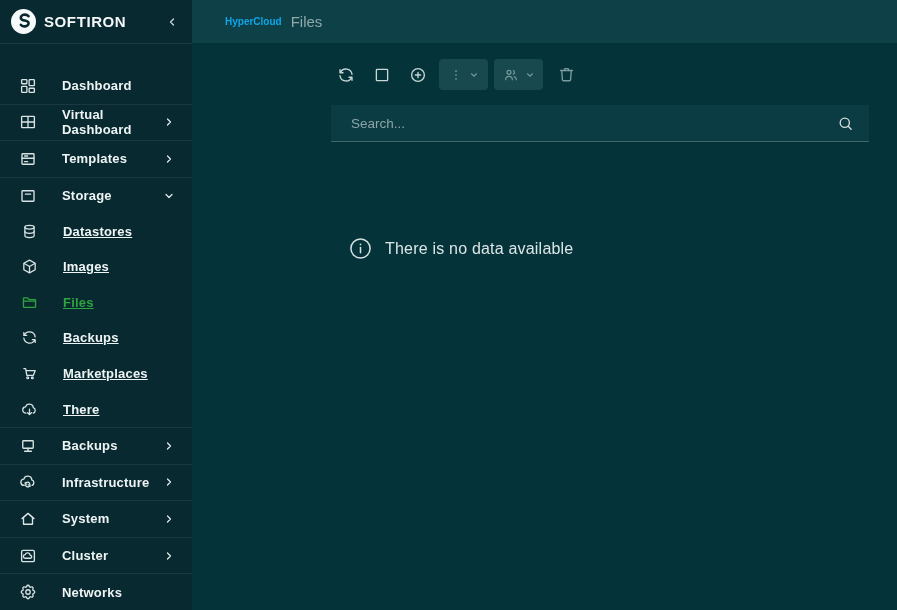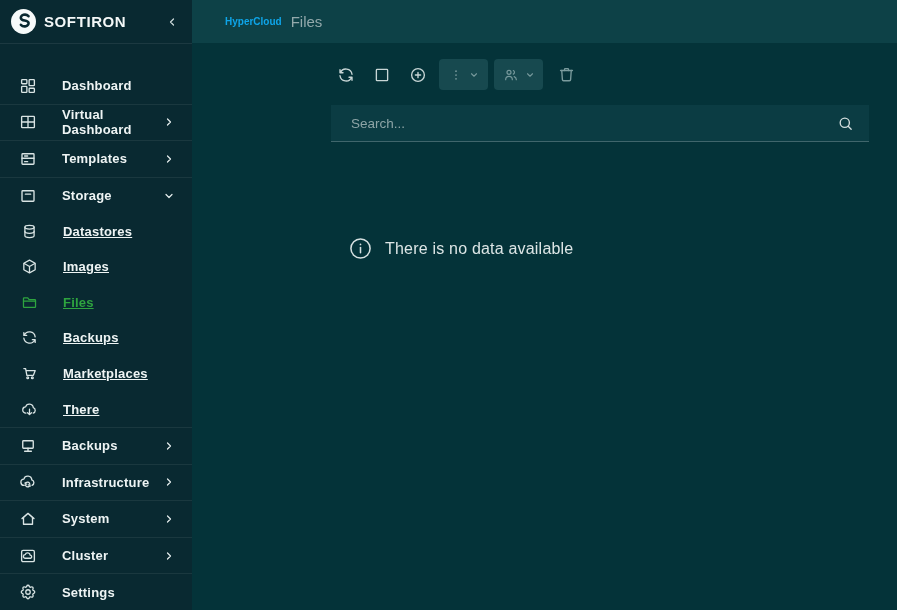--- a/index.html
+++ b/index.html
@@ -263,21 +263,21 @@
         </span>
       </div>
 
       <div class="nav-item top">
         <span class="nicon">
           <svg viewBox="0 0 24 24" fill="none" stroke="currentColor" stroke-width="1.7" stroke-linecap="round" stroke-linejoin="round">
               <path d="M10.325 4.317c.426-1.756 2.924-1.756 3.35 0a1.724 1.724 0 0 0 2.573 1.066c1.543-.94 3.31.826 2.37 2.37a1.724 1.724 0 0 0 1.065 2.572c1.756.426 1.756 2.924 0 3.35a1.724 1.724 0 0 0-1.066 2.573c.94 1.543-.826 3.31-2.37 2.37a1.724 1.724 0 0 0-2.572 1.065c-.426 1.756-2.924 1.756-3.35 0a1.724 1.724 0 0 0-2.573-1.066c-1.543.94-3.31-.826-2.37-2.37a1.724 1.724 0 0 0-1.065-2.572c-1.756-.426-1.756-2.924 0-3.35a1.724 1.724 0 0 0 1.066-2.573c-.94-1.543.826-3.31 2.37-2.37 1 .608 2.296.07 2.572-1.065z"></path>
               <circle cx="12" cy="12" r="3"></circle>
             </svg>
         </span>
-        <span class="nlabel">Settings</span>
+        <span class="nlabel">Networks</span>
       </div>
 
     </nav>
   </aside>
 
   <main class="main">
 
     <header class="main-header">
       <span class="crumb-app">HyperCloud</span>
       <span class="crumb-page">Files</span>

